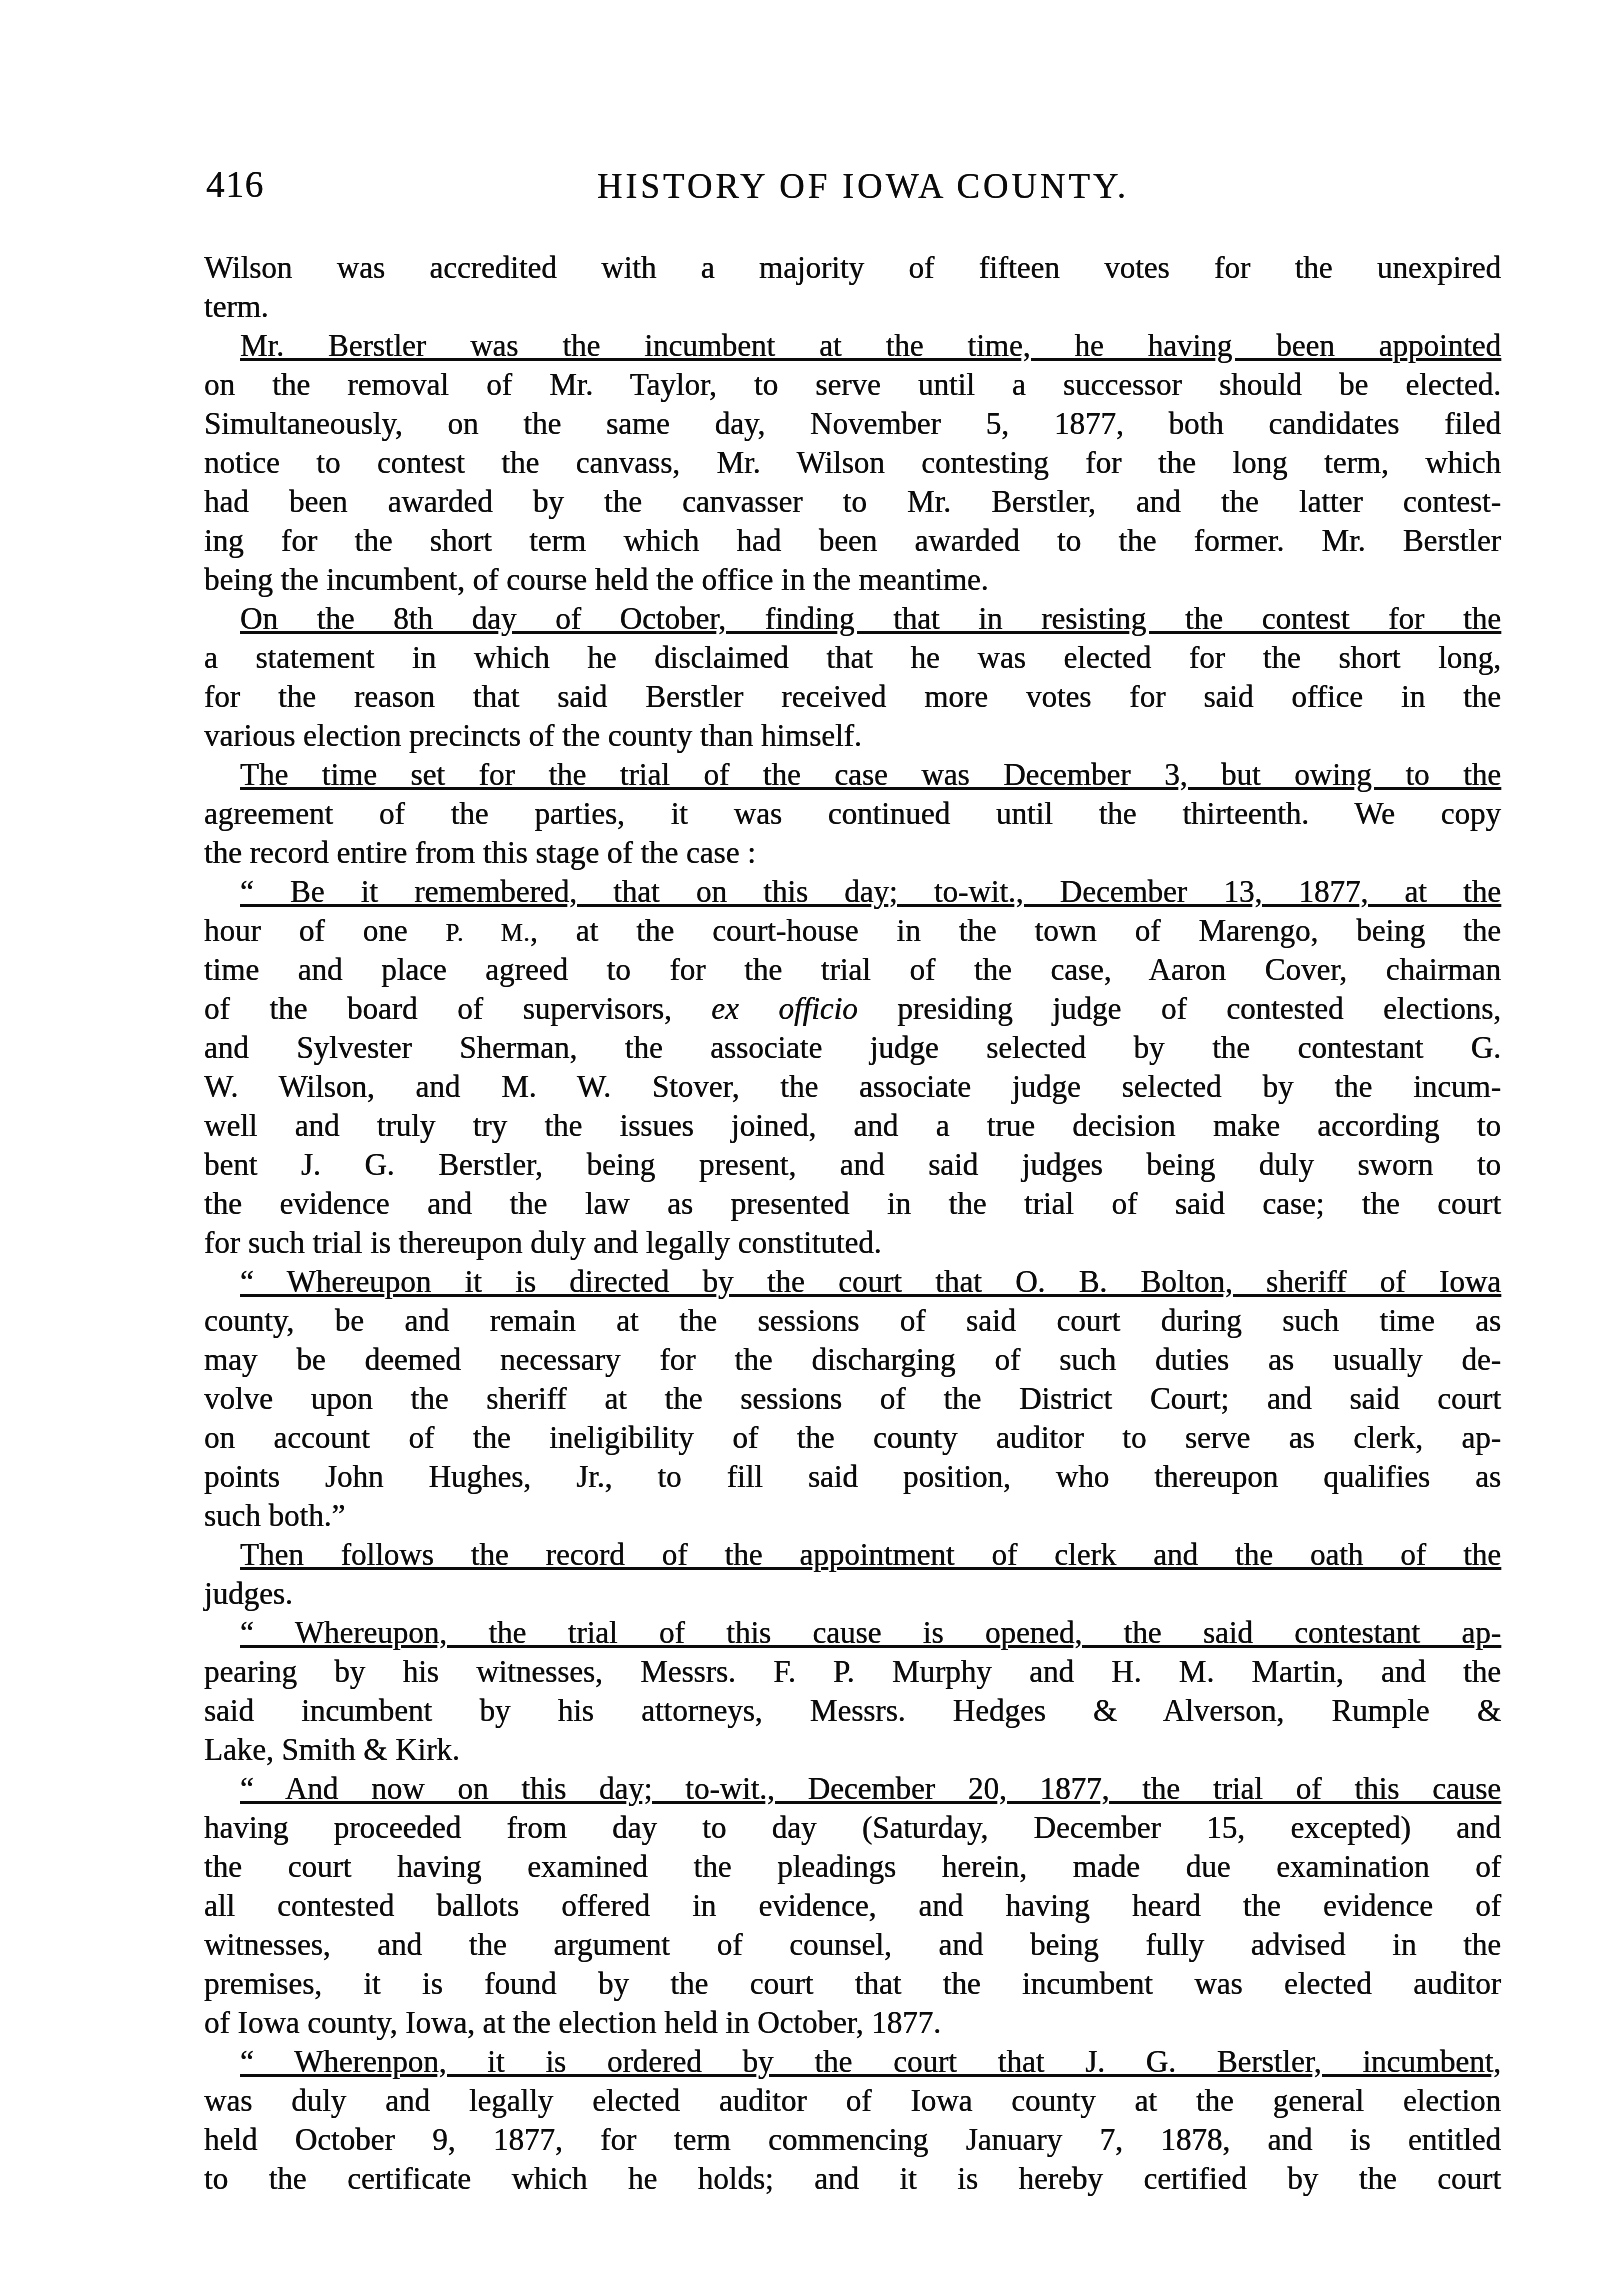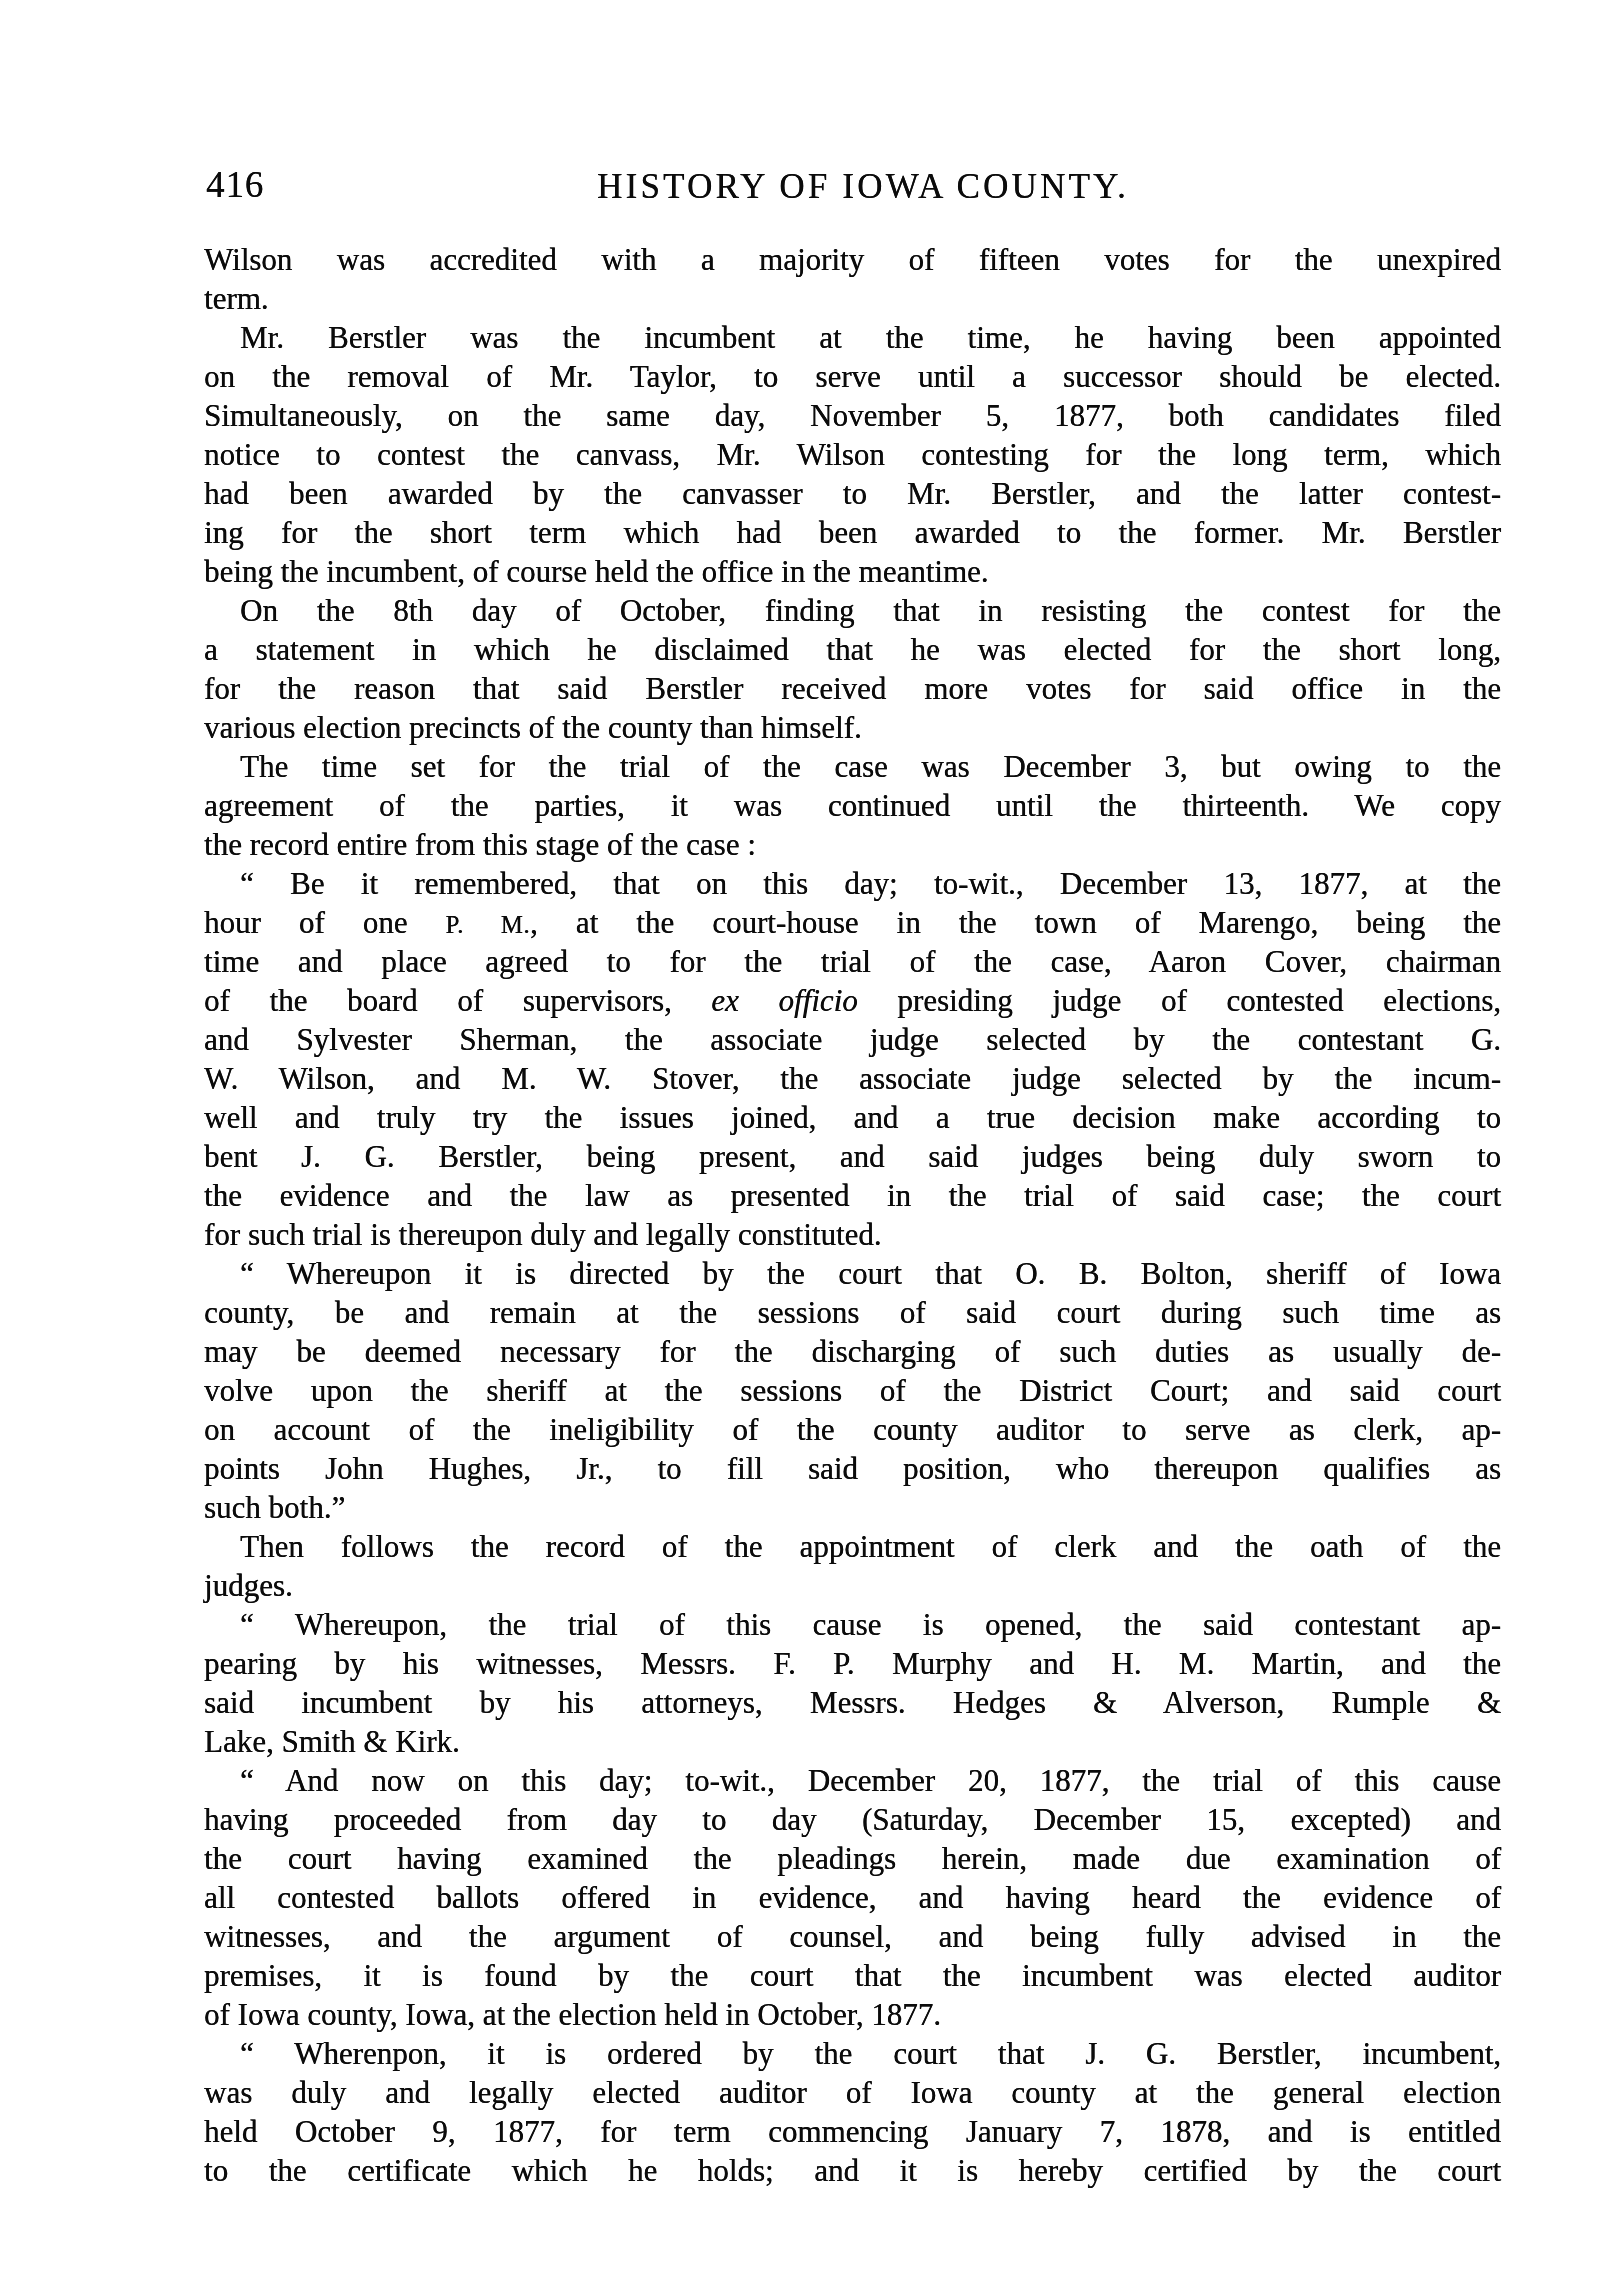--- a/index.html
+++ b/index.html
@@ -32,40 +32,40 @@
     transform: translateX(-50%);
     font-size: 35px;
     line-height: 28.5px;
     letter-spacing: 3.2px;
     white-space: nowrap;
     text-shadow: 0.2px 0 0 currentColor;
   }
   .text-block {
     position: absolute;
     left: 204px;
-    top: 240px;
+    top: 248px;
     width: 1297px;
     font-size: 31px;
     line-height: 39px;
     text-shadow: 0.3px 0 0 currentColor;
   }
   .para { margin: 0; padding: 0; }
   .line {
     text-align: justify;
     text-align-last: justify;
     -moz-text-align-last: justify;
     white-space: normal;
     height: 39px;
     overflow: visible;
   }
   .line.flush {
     text-align-last: left;
     -moz-text-align-last: left;
   }
-  .line.indent { text-indent: 36px; }
+  .line.indent { text-indent: 36px; text-decoration: underline; }
   .it { font-style: italic; }
   .sc { font-size: 0.8em; letter-spacing: 0.5px; }
 </style>
 </head>
 <body>
 
 <div class="page">
   <div class="page-number">416</div>
   <div class="running-title">HISTORY OF IOWA COUNTY.</div>
   <div class="text-block">

